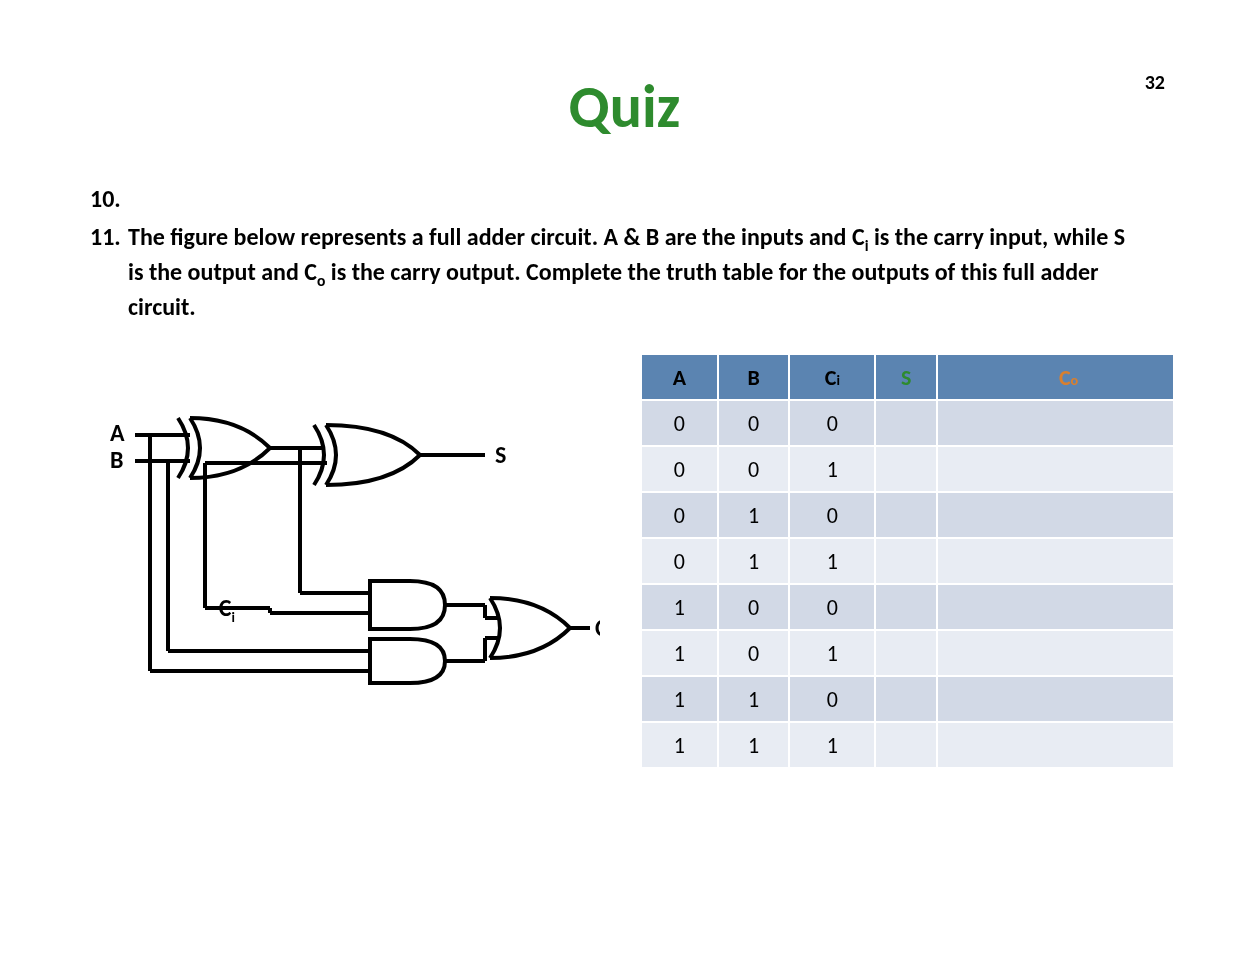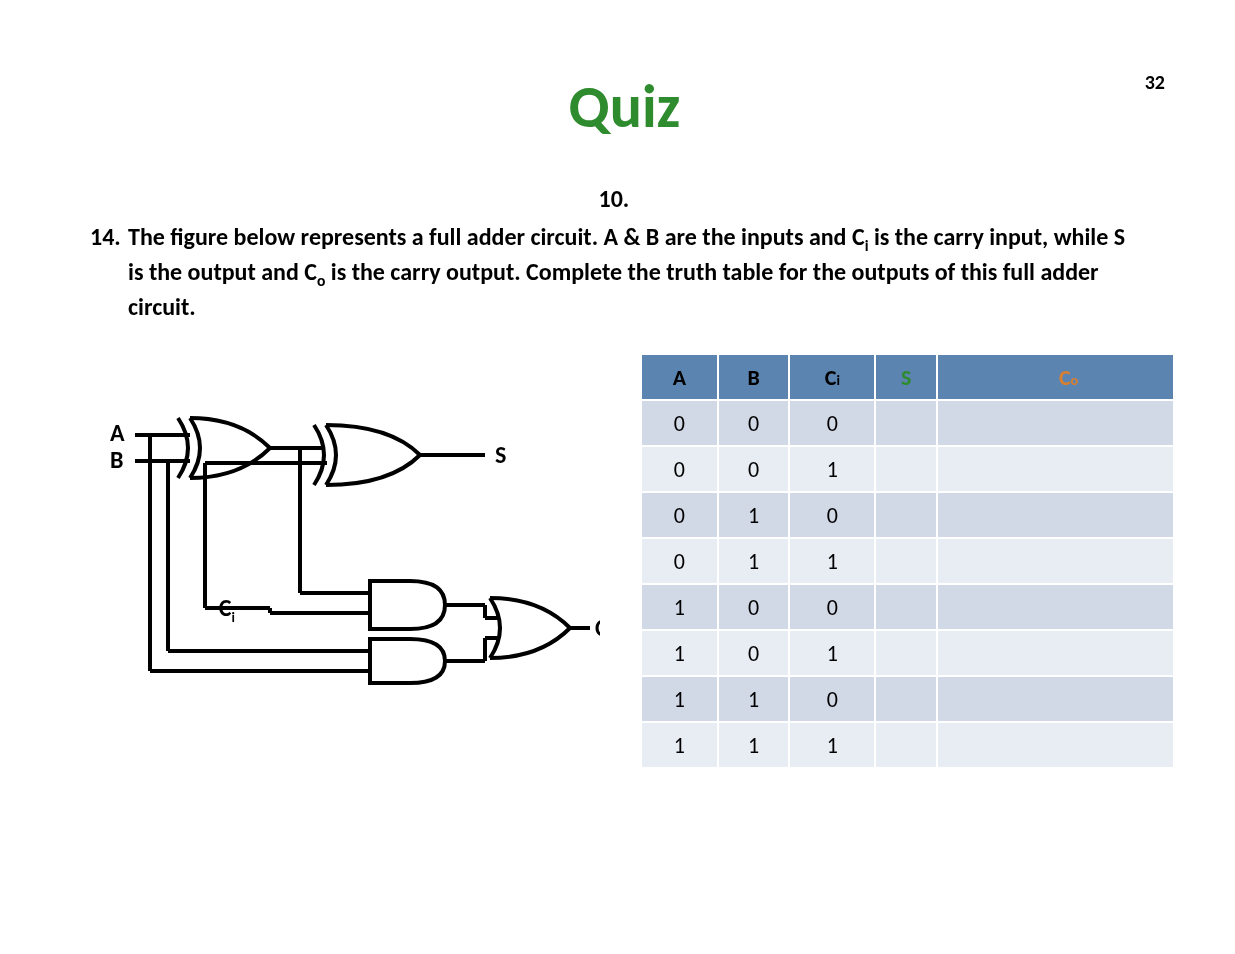--- a/index.html
+++ b/index.html
@@ -29,21 +29,20 @@
   }
   .questions {
     margin: 40px 90px 0 90px;
     font-size: 24px;
     font-weight: bold;
   }
   .q-row {
     display: flex;
     margin-bottom: 6px;
     line-height: 1.35;
-    justify-content: center;
   }
   .q-num {
     min-width: 38px;
   }
   sub {
     font-size: 0.65em;
     vertical-align: sub;
   }
   .content-row {
     display: flex;
@@ -97,21 +96,21 @@
 
 <div class="page-number">32</div>
 
 <div class="title">Quiz</div>
 
 <div class="questions">
   <div class="q-row">
     <div class="q-num">10.</div>
   </div>
   <div class="q-row">
-    <div class="q-num">14.</div>
+    <div class="q-num">11.</div>
     <div>
       <span>The figure below represents a full adder circuit.  A &amp; B are the inputs and C</span><sub>i</sub><span> is the carry input, while S is the output and C</span><sub>o</sub><span> is the carry output.  Complete the truth table for the outputs of this full adder circuit.</span>
     </div>
   </div>
 </div>
 
 <div class="content-row">
 
   <div class="circuit">
     <svg width="510" height="320" viewBox="0 0 510 320">

